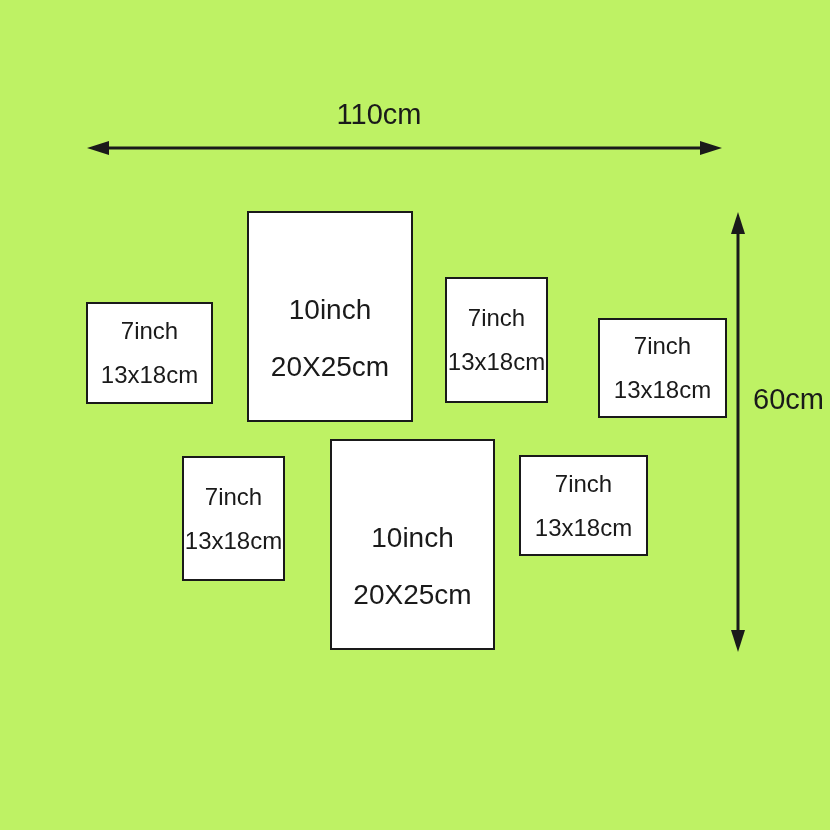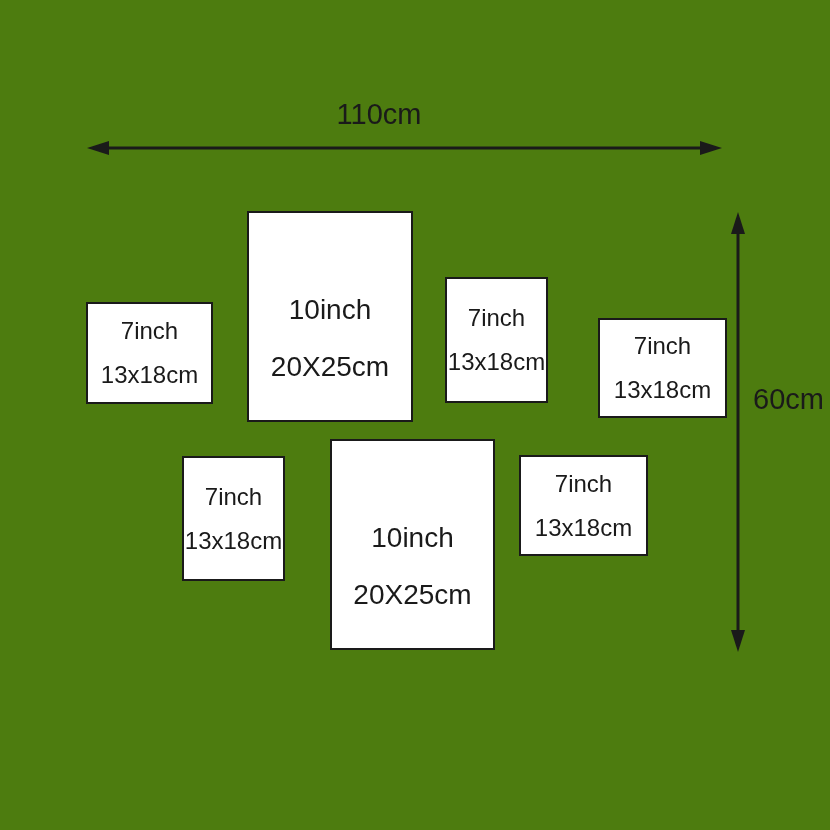--- a/index.html
+++ b/index.html
@@ -4,21 +4,21 @@
 <style>
   html, body {
     margin: 0;
     padding: 0;
     background: #ffffff;
   }
   .canvas {
     position: relative;
     width: 830px;
     height: 830px;
-    background: #4d7c0f;
+    background: #bef264;
     font-family: "Liberation Sans", "DejaVu Sans", sans-serif;
     color: #1a1a1a;
     overflow: hidden;
   }
   .arrows {
     position: absolute;
     left: 0;
     top: 0;
     width: 830px;
     height: 830px;

